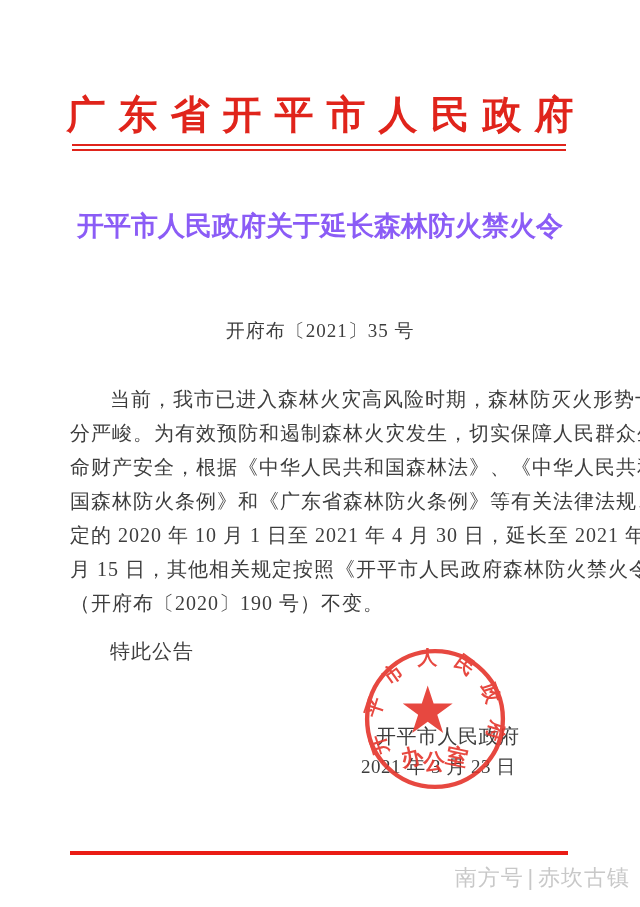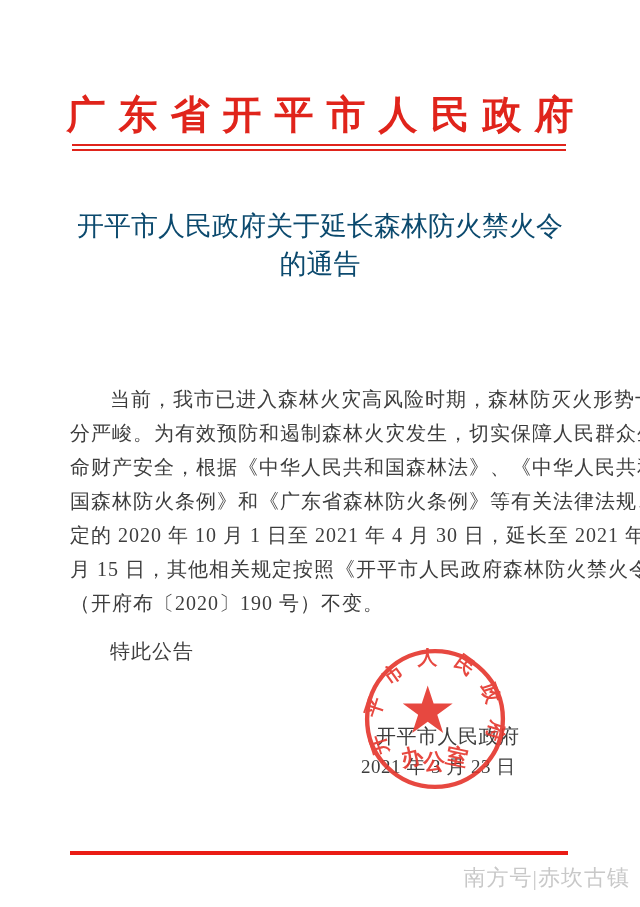--- a/index.html
+++ b/index.html
@@ -27,23 +27,23 @@
   }
   .header-rule{
     position:absolute;top:144px;left:72px;width:494px;height:3px;
     border-top:2px solid #e0241b;
     border-bottom:2px solid #e0241b;
   }
   
   .doc-title{
     position:absolute;top:207px;left:40px;width:560px;
     text-align:center;
-    color:#0c4a6e;
+    color:#8b5cf6;
     font-size:27px;
-    font-weight:normal;
+    font-weight:bold;
     line-height:38px;
   }
   
   .doc-number{
     position:absolute;top:318px;left:0;width:640px;
     text-align:center;
     color:#3d3d3d;
     font-size:19px;
     letter-spacing:1px;
   }
@@ -74,40 +74,40 @@
     z-index:5;
   }
   
   .footer-rule{
     position:absolute;top:851px;left:70px;width:498px;height:4px;
     background:#ea1c15;
   }
   .watermark{
     position:absolute;top:863px;right:10px;
     color:#c8c8c8;
-    font-family:Liberation Serif, serif;
+    font-family:Liberation Mono, monospace;
     font-size:22px;
     letter-spacing:1px;
     text-shadow:-1px -1px 0 #ffffff;
     white-space:nowrap;
   }
 </style>
 </head>
 <body>
 
 <div id="page">
 
   <div class="gov-header">广东省开平市人民政府</div>
   <div class="header-rule"></div>
 
   <div class="doc-title">
     <div>开平市人民政府关于延长森林防火禁火令</div>
-    <div>的通告</div>
   </div>
 
+  <div class="doc-number">开府布〔2021〕35 号</div>
 
   <div class="doc-body">
     <div class="line indent">当前，我市已进入森林火灾高风险时期，森林防灭火形势十</div>
     <div class="line">分严峻。为有效预防和遏制森林火灾发生，切实保障人民群众生</div>
     <div class="line">命财产安全，根据《中华人民共和国森林法》、《中华人民共和</div>
     <div class="line">国森林防火条例》和《广东省森林防火条例》等有关法律法规、</div>
     <div class="line">定的 2020 年 10 月 1 日至 2021 年 4 月 30 日，延长至 2021 年 5</div>
     <div class="line">月 15 日，其他相关规定按照《开平市人民政府森林防火禁火令》</div>
     <div class="line">（开府布〔2020〕190 号）不变。</div>
     <div class="line indent closing">特此公告</div>

